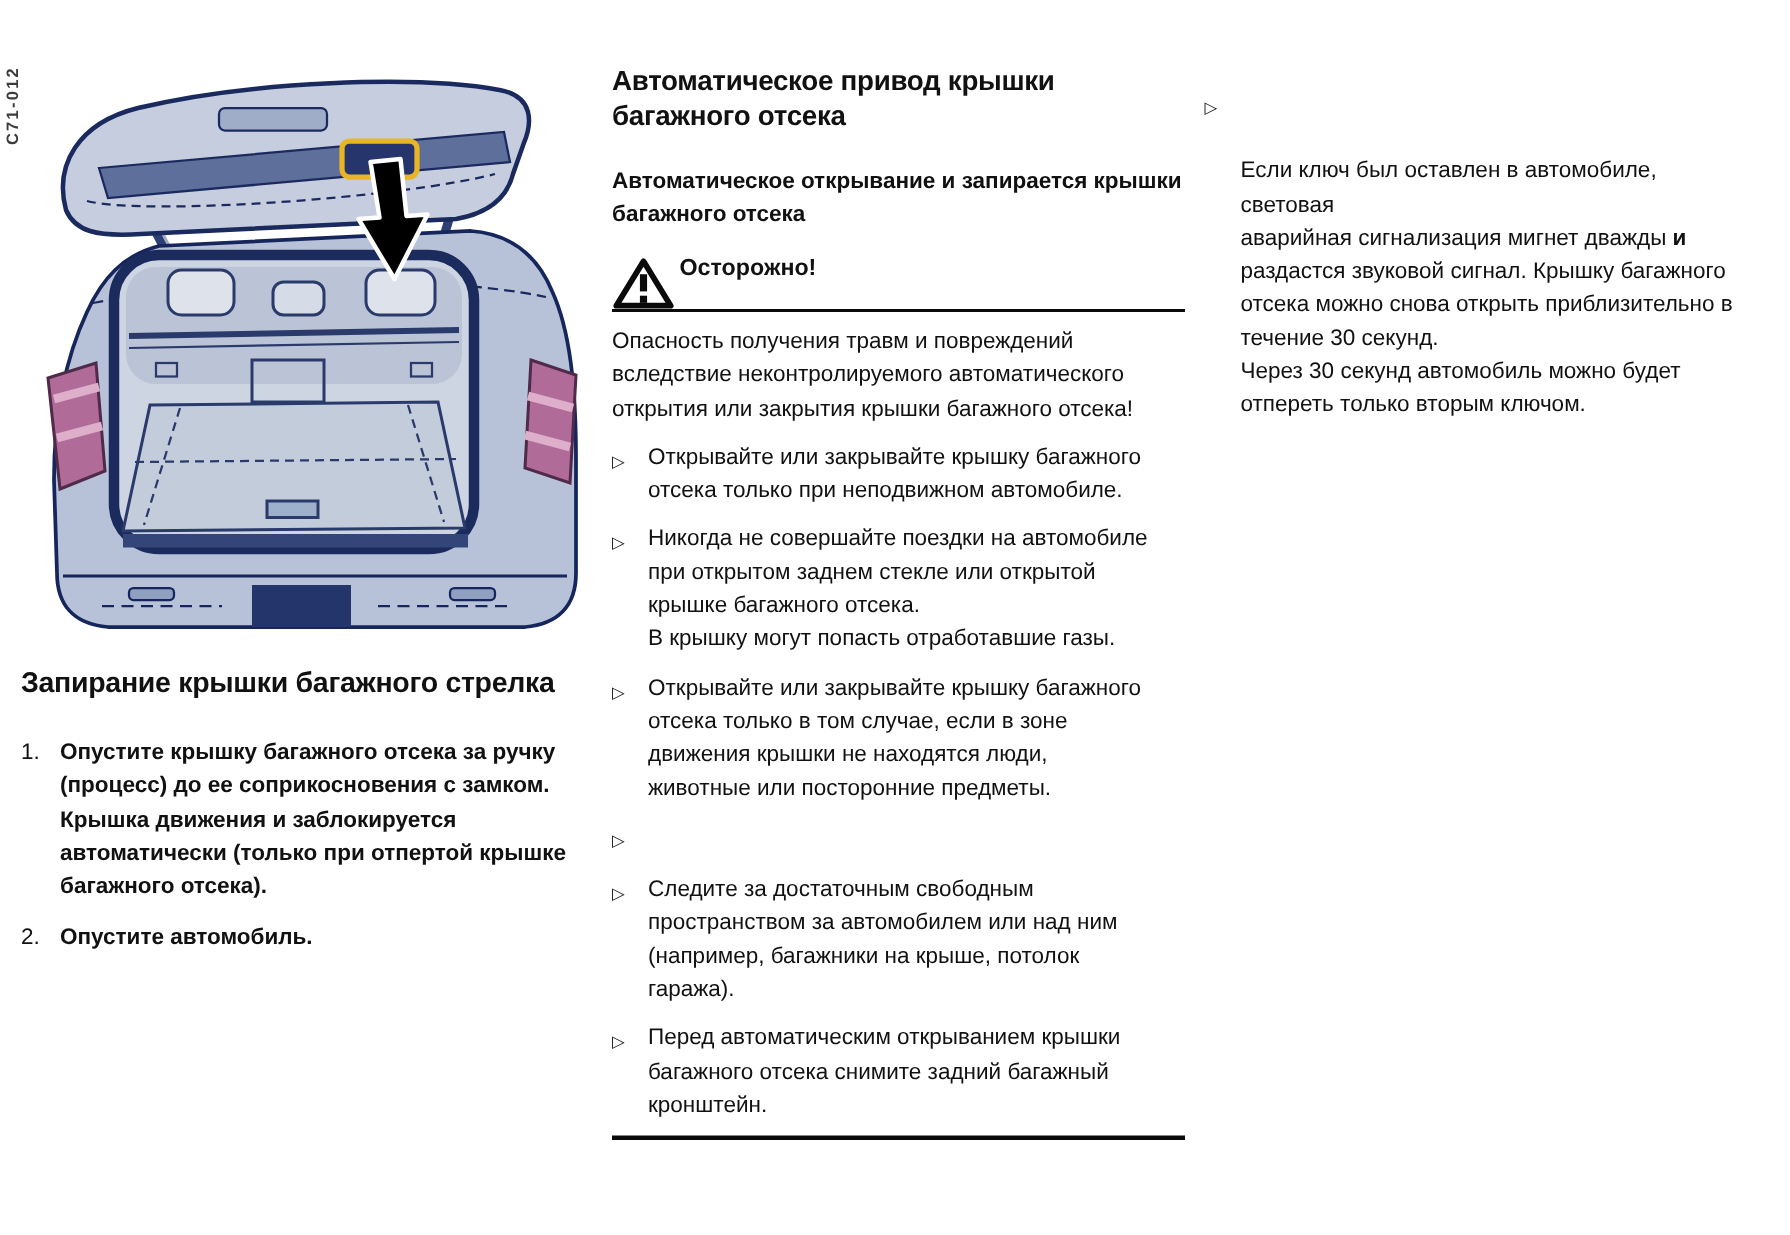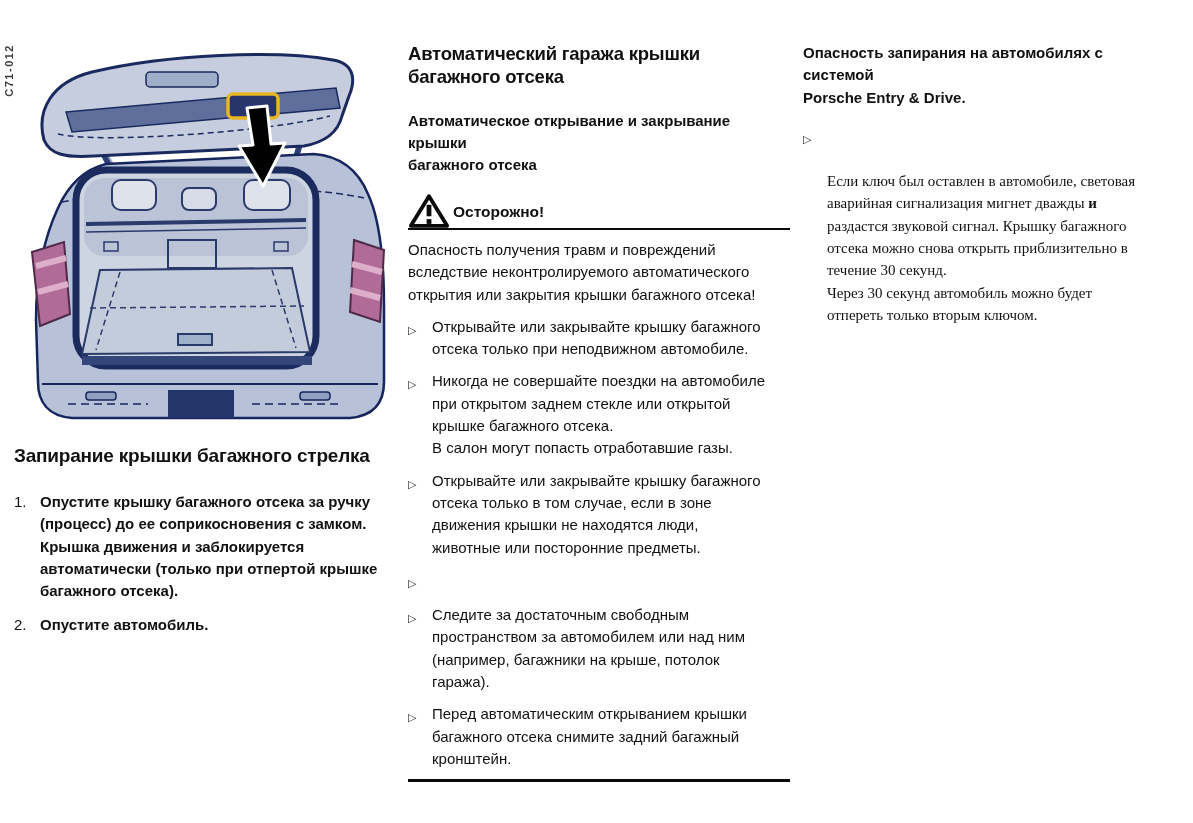--- a/index.html
+++ b/index.html
@@ -28,32 +28,32 @@
 
   
   .col-mid { position:absolute; left:408px; top:42px; width:382px; }
   .col-mid h1 { margin:0; font-size:18.5px; line-height:23px; font-weight:bold; white-space:pre-line; letter-spacing:-0.2px; }
   .subhead { margin:22px 0 0 0; font-size:15px; line-height:22px; font-weight:bold; white-space:pre-line; }
   .warn-head {
     margin-top:12px; height:40px; display:flex; align-items:flex-end;
     border-bottom:2.5px solid #0a0a0a;
   }
   .warn-head svg { display:block; margin-bottom:-2px; }
-  .warn-label { font-size:15.5px; font-weight:bold; margin-left:3px; padding-bottom:7px; }
+  .warn-label { font-size:15.5px; font-weight:bold; margin-left:3px; padding-bottom:18px; }
   .warn-body { border-bottom:3px solid #0a0a0a; padding-bottom:9px; }
   .lead { margin:9px 0 0 0; font-weight:normal; font-size:15px; line-height:22.3px; white-space:pre-line; }
   .bullet { display:flex; margin-top:10px; font-size:15px; line-height:22.3px; }
   .bullet .mark { flex:0 0 24px; font-size:11px; padding-top:3px; color:#111; }
   .bullet p { margin:0; white-space:pre-line; }
 
   
   .col-right { position:absolute; left:803px; top:42px; width:364px; }
   .col-right h3 { margin:0; font-size:15px; line-height:22.3px; font-weight:bold; white-space:pre-line; }
   .col-right .bullet { margin-top:16px; }
-  .note { margin:20px 0 16px 24px; font-size:15px; line-height:22.3px; white-space:pre-line;font-family:Liberation Serif, serif; }
+  .note { margin:20px 0 16px 24px; font-size:15px; line-height:22.3px; white-space:pre-line; }
 </style>
 </head>
 <body>
 
 <div class="page">
 
   <div class="figure-label">C71-012</div>
 
   <div class="illustration">
     <svg viewBox="0 0 362 372">
@@ -119,23 +119,23 @@
 автоматически (только при отпертой крышке
 багажного отсека).</span></p>
     </div>
     <div class="step">
       <span class="num">2.</span>
       <p><span>Опустите автомобиль.</span><b></b><span></span></p>
     </div>
   </div>
 
   <div class="col-mid">
-    <h1>Автоматический гаража крышки
+    <h1>Автоматическое привод крышки
 багажного отсека</h1>
-    <div class="subhead">Автоматическое открывание и закрывание крышки
+    <div class="subhead">Автоматическое открывание и запирается крышки
 багажного отсека</div>
 
     <div class="warn-head">
       <svg viewBox="0 0 44 38" width="42" height="37">
         <path d="M22,3 L41,34 L3,34 Z" fill="#ffffff" stroke="#0a0a0a" stroke-width="4" stroke-linejoin="round"></path>
         <rect x="19.5" y="12" width="5" height="12" fill="#0a0a0a"></rect>
         <rect x="19.5" y="27" width="5" height="5" fill="#0a0a0a"></rect>
       </svg>
       <span class="warn-label">Осторожно!</span>
     </div>
@@ -148,21 +148,21 @@
       <div class="bullet">
         <span class="mark">▷</span>
         <p>Открывайте или закрывайте крышку багажного
 отсека только при неподвижном автомобиле.</p>
       </div>
       <div class="bullet">
         <span class="mark">▷</span>
         <p>Никогда не совершайте поездки на автомобиле
 при открытом заднем стекле или открытой
 крышке багажного отсека.
-В салон могут попасть отработавшие газы.</p>
+В крышку могут попасть отработавшие газы.</p>
       </div>
       <div class="bullet">
         <span class="mark">▷</span>
         <p>Открывайте или закрывайте крышку багажного
 отсека только в том случае, если в зоне
 движения крышки не находятся люди,
 животные или посторонние предметы.</p>
       </div>
       <div class="bullet">
         <span class="mark">▷</span>
@@ -177,22 +177,20 @@
       <div class="bullet">
         <span class="mark">▷</span>
         <p>Перед автоматическим открыванием крышки
 багажного отсека снимите задний багажный
 кронштейн.</p>
       </div>
     </div>
   </div>
 
   <div class="col-right">
-    <h3>Опасность запирания на автомобилях с системой
-Porsche Entry &amp; Drive.</h3>
     <div class="bullet">
       <span class="mark">▷</span>
     </div>
     <p class="note"><span>Если ключ был оставлен в автомобиле, световая
 аварийная сигнализация мигнет дважды </span><b>и</b><span>
 раздастся звуковой сигнал. Крышку багажного
 отсека можно снова открыть приблизительно в
 течение 30 секунд.
 Через 30 секунд автомобиль можно будет
 отпереть только вторым ключом.</span></p>

